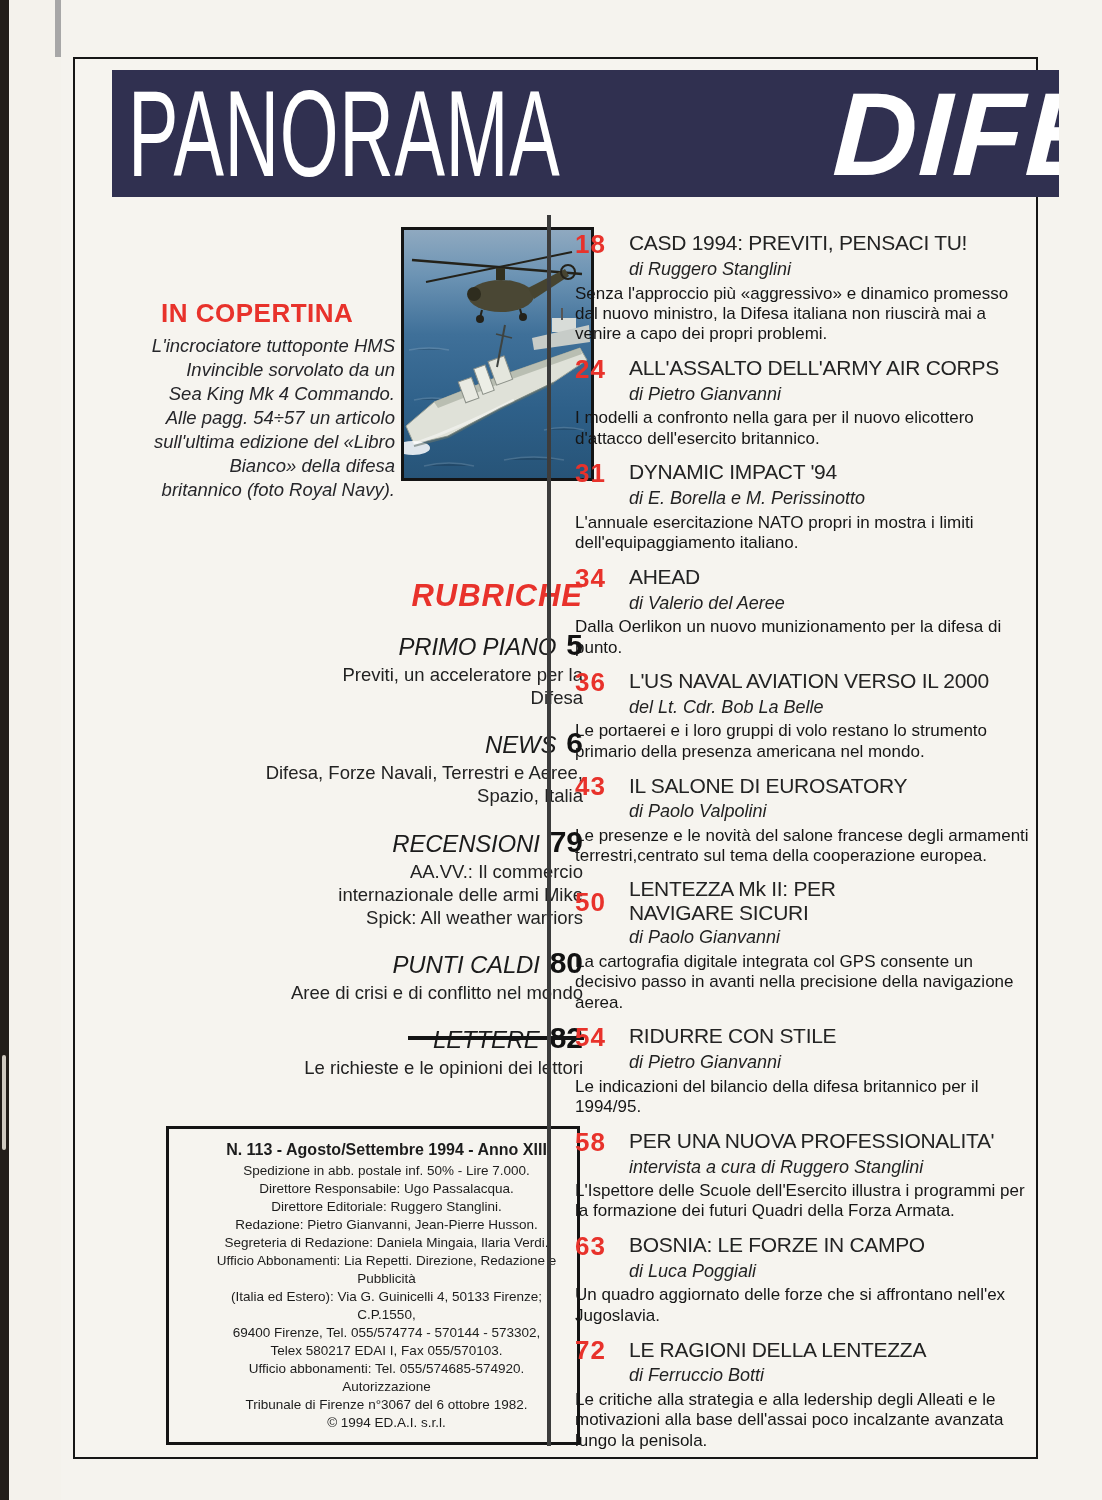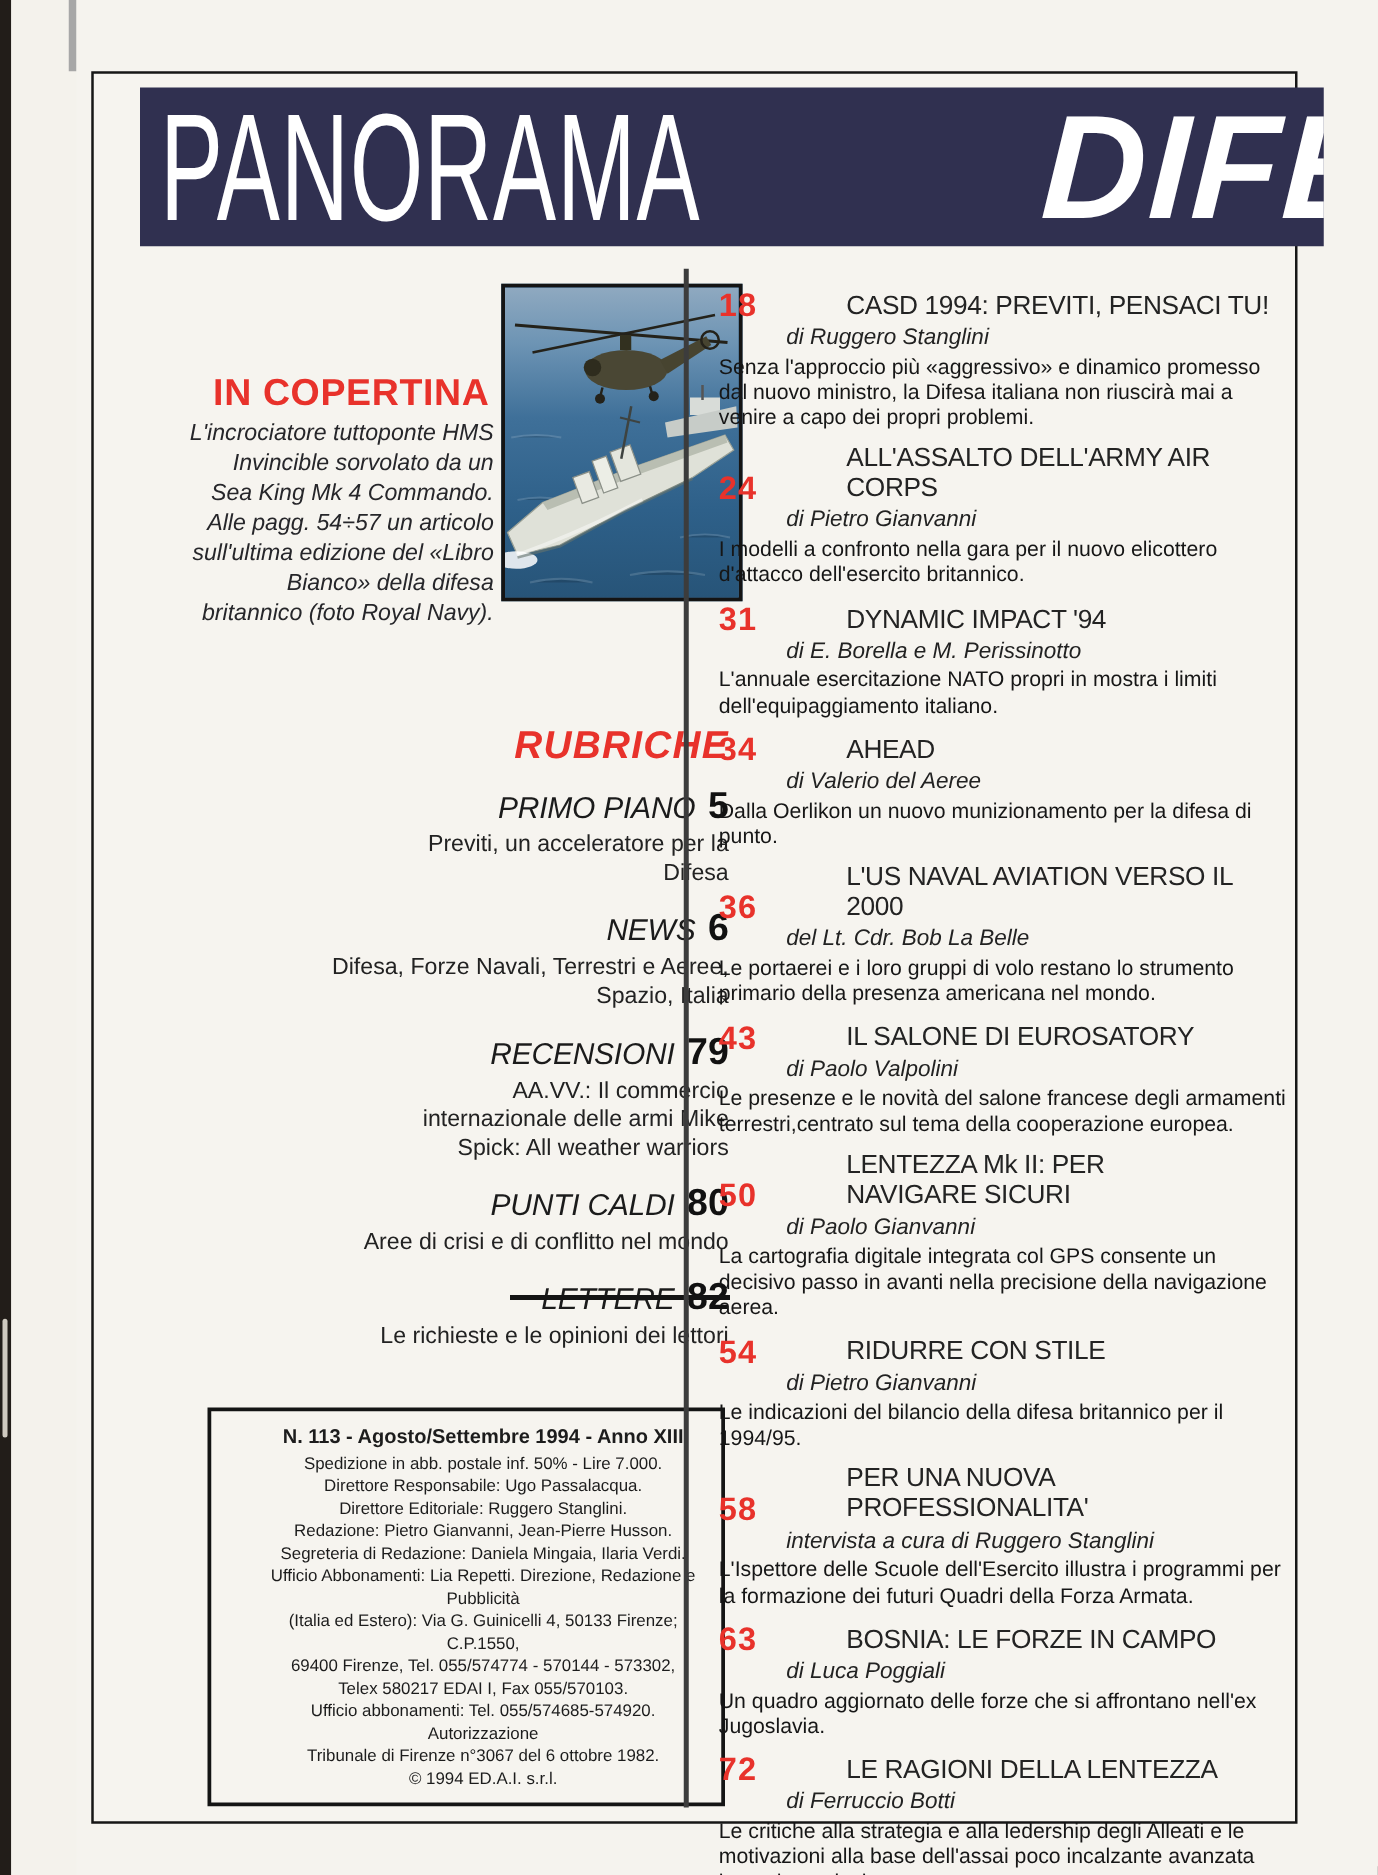--- a/index.html
+++ b/index.html
@@ -21,22 +21,22 @@
   .page{position:absolute;left:61px;top:0;width:1041px;height:1500px;background:#f5f3ee;}
   .page-frame{position:absolute;left:12px;top:57px;width:961px;height:1398px;border:2.5px solid #161616;background:#f6f4ef;}
   
   .masthead{position:absolute;left:19px;top:70px;width:947px;height:127px;background:#303050;
     display:flex;align-items:center;justify-content:space-between;padding:0 16px;box-sizing:border-box;overflow:hidden;margin-left:32px;}
   .mh-regular{font-size:122px;font-weight:400;color:#fff;letter-spacing:1px;
     transform:scaleX(0.62);transform-origin:left center;white-space:nowrap;line-height:1;}
   .mh-bold{font-size:118px;font-weight:700;font-style:italic;color:#fff;letter-spacing:2px;
     transform:scaleX(0.98) skewX(-3deg);transform-origin:right center;white-space:nowrap;line-height:1;}
   
-  .cover-heading{position:absolute;left:100px;top:298px;width:240px;text-align:center;
-    color:#e8322b;font-weight:700;font-size:30px;letter-spacing:.5px;}
+  .cover-heading{position:absolute;left:100px;top:298px;width:240px;
+    color:#e8322b;font-weight:700;font-size:26px;letter-spacing:.5px;}
   .cover-caption{position:absolute;left:88px;top:334px;width:246px;text-align:right;
     font-style:italic;font-size:18.5px;line-height:1.3;color:#26262a;}
   .cover-photo{position:absolute;left:340px;top:227px;width:187px;height:248px;border:3px solid #141414;background:#3f6f97;}
   .rubriche-heading{position:absolute;left:300px;top:578px;width:222px;text-align:right;
     color:#e8322b;font-weight:700;font-style:italic;font-size:31px;letter-spacing:1px;}
   .rubriche-list{position:absolute;left:140px;top:628px;width:382px;display:flex;flex-direction:column;gap:17px;align-items:flex-end;text-align:right;}
   .rubrica{display:flex;flex-direction:column;align-items:flex-end;}
   .rubrica-title{display:flex;align-items:baseline;gap:10px;}
   .rubrica-name{font-style:italic;font-size:24px;letter-spacing:-0.2px;color:#1b1b1b;}
   .rubrica-page{font-weight:700;font-size:30px;color:#111;}
@@ -46,21 +46,21 @@
   
   .imprint{position:absolute;left:105px;top:1126px;width:414px;box-sizing:border-box;
     border:3px solid #141414;padding:10px 11px;text-align:center;}
   .imprint-line{font-size:13.5px;line-height:1.33;color:#1c1c1c;margin-left:27px;}
   .imprint-line.first{font-size:16px;font-weight:700;margin-bottom:2px;}
   
   .col-divider{position:absolute;left:547px;top:215px;width:4px;height:1231px;background:#3c3c3c;}
   
   .articles{position:absolute;left:575px;top:230px;width:460px;display:flex;flex-direction:column;gap:10px;}
   .article{display:flex;flex-direction:column;}
-  .art-head{display:flex;align-items:flex-end;gap:48px;}
+  .art-head{display:flex;align-items:center;}
   .art-num{flex:0 0 54px;color:#e8322b;font-weight:700;font-size:26px;line-height:1;padding-top:1px;letter-spacing:1px;}
   .art-title{font-weight:400;font-size:21px;line-height:1.16;letter-spacing:-0.3px;color:#232323;}
   .w-narrow{max-width:240px;}
   .art-author{margin-left:54px;font-style:italic;font-size:18px;line-height:1.2;color:#222;margin-top:2px;}
   .art-desc{font-size:17px;line-height:1.2;color:#161616;margin-top:3px;}
 </style>
 </head>
 <body>
 
 <div class="edge-strip-left">

